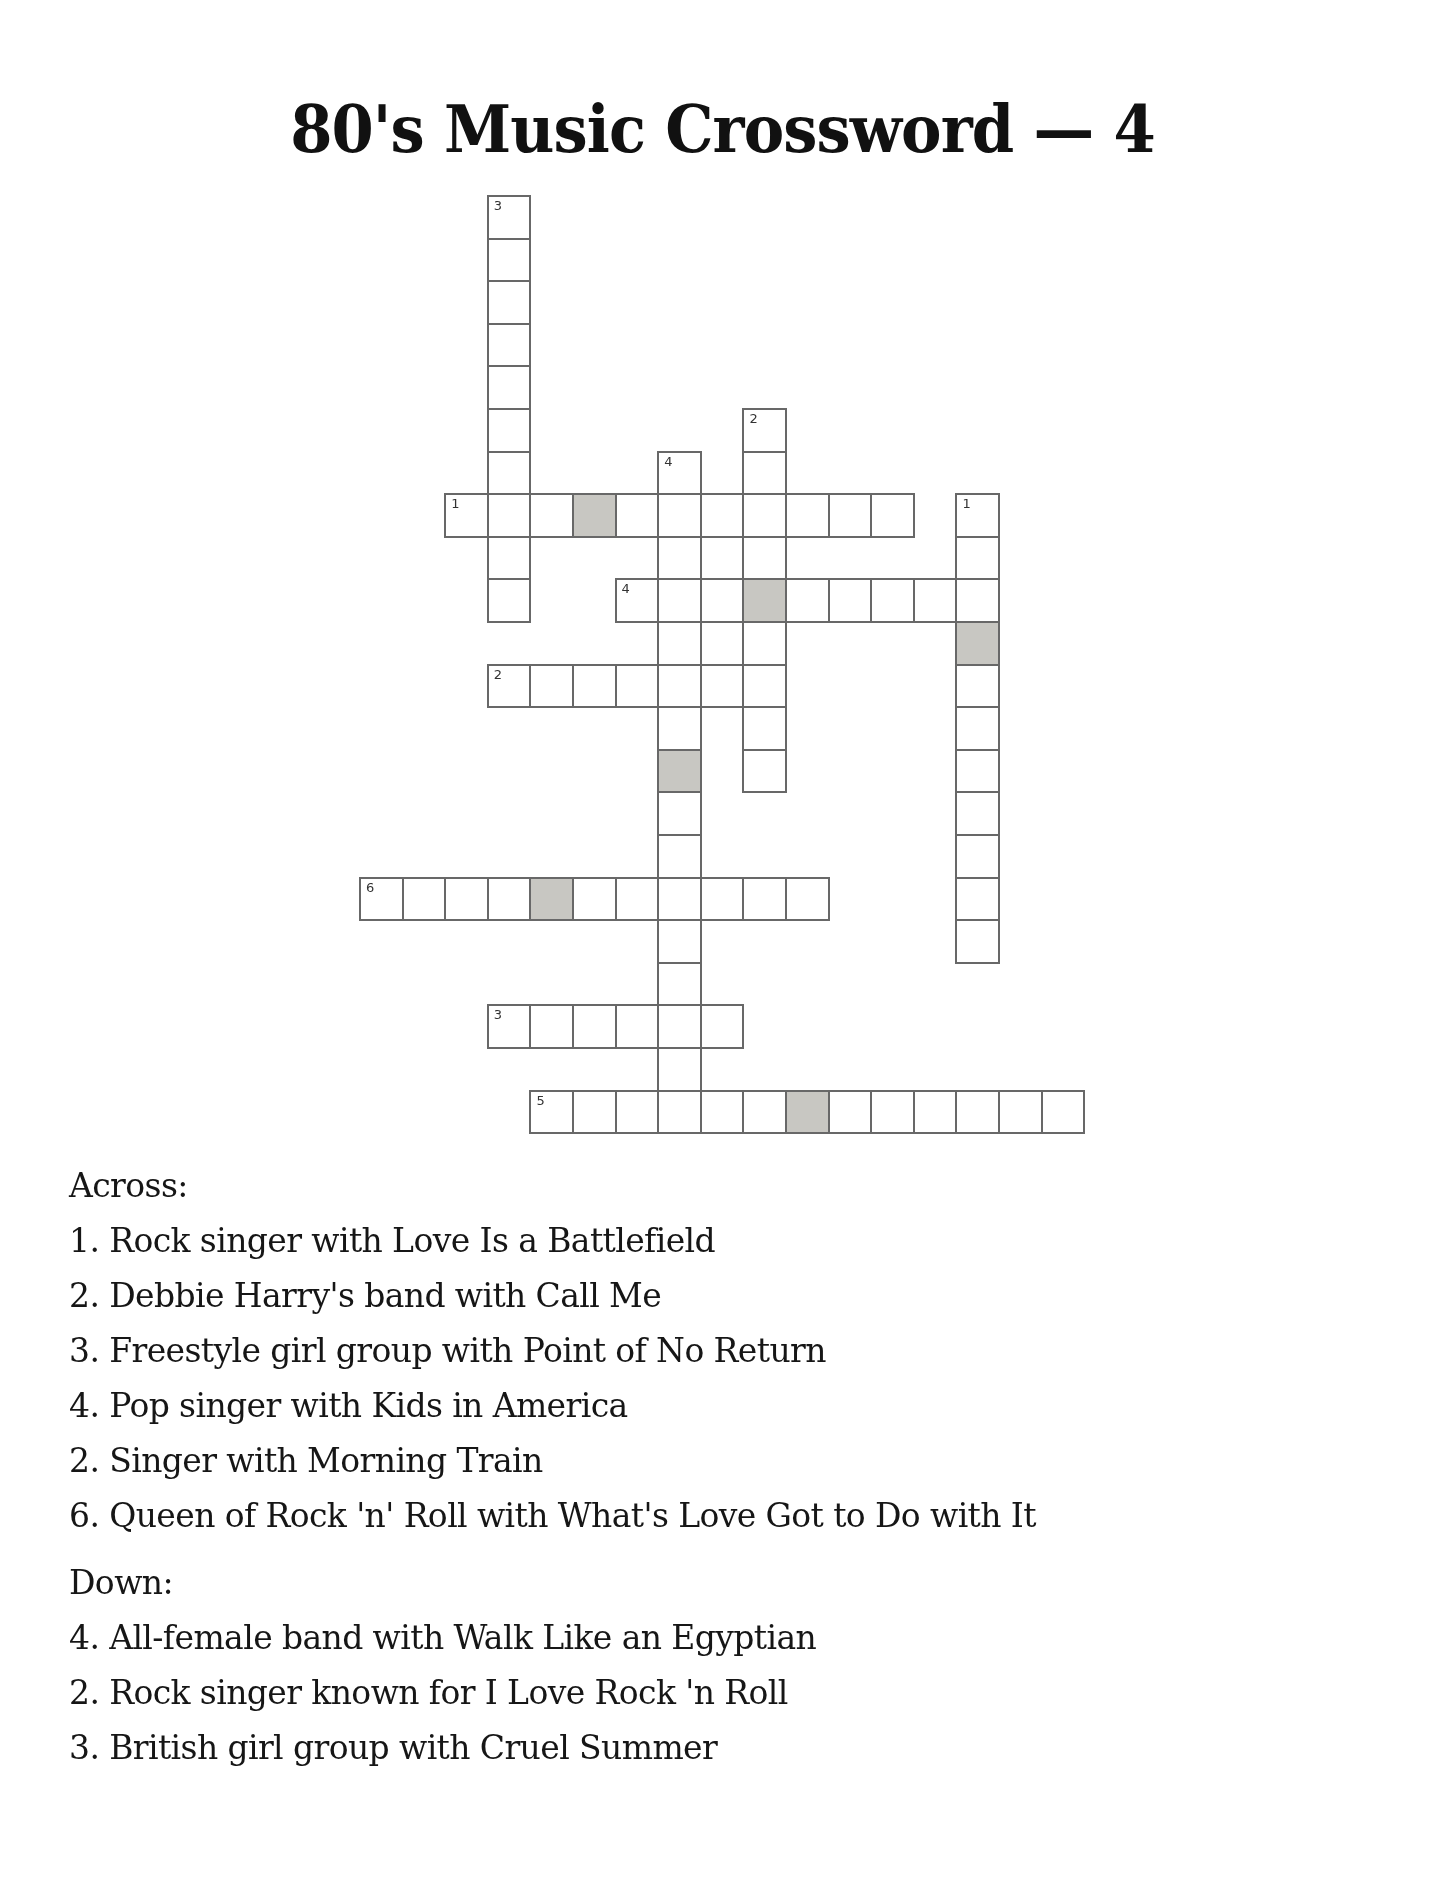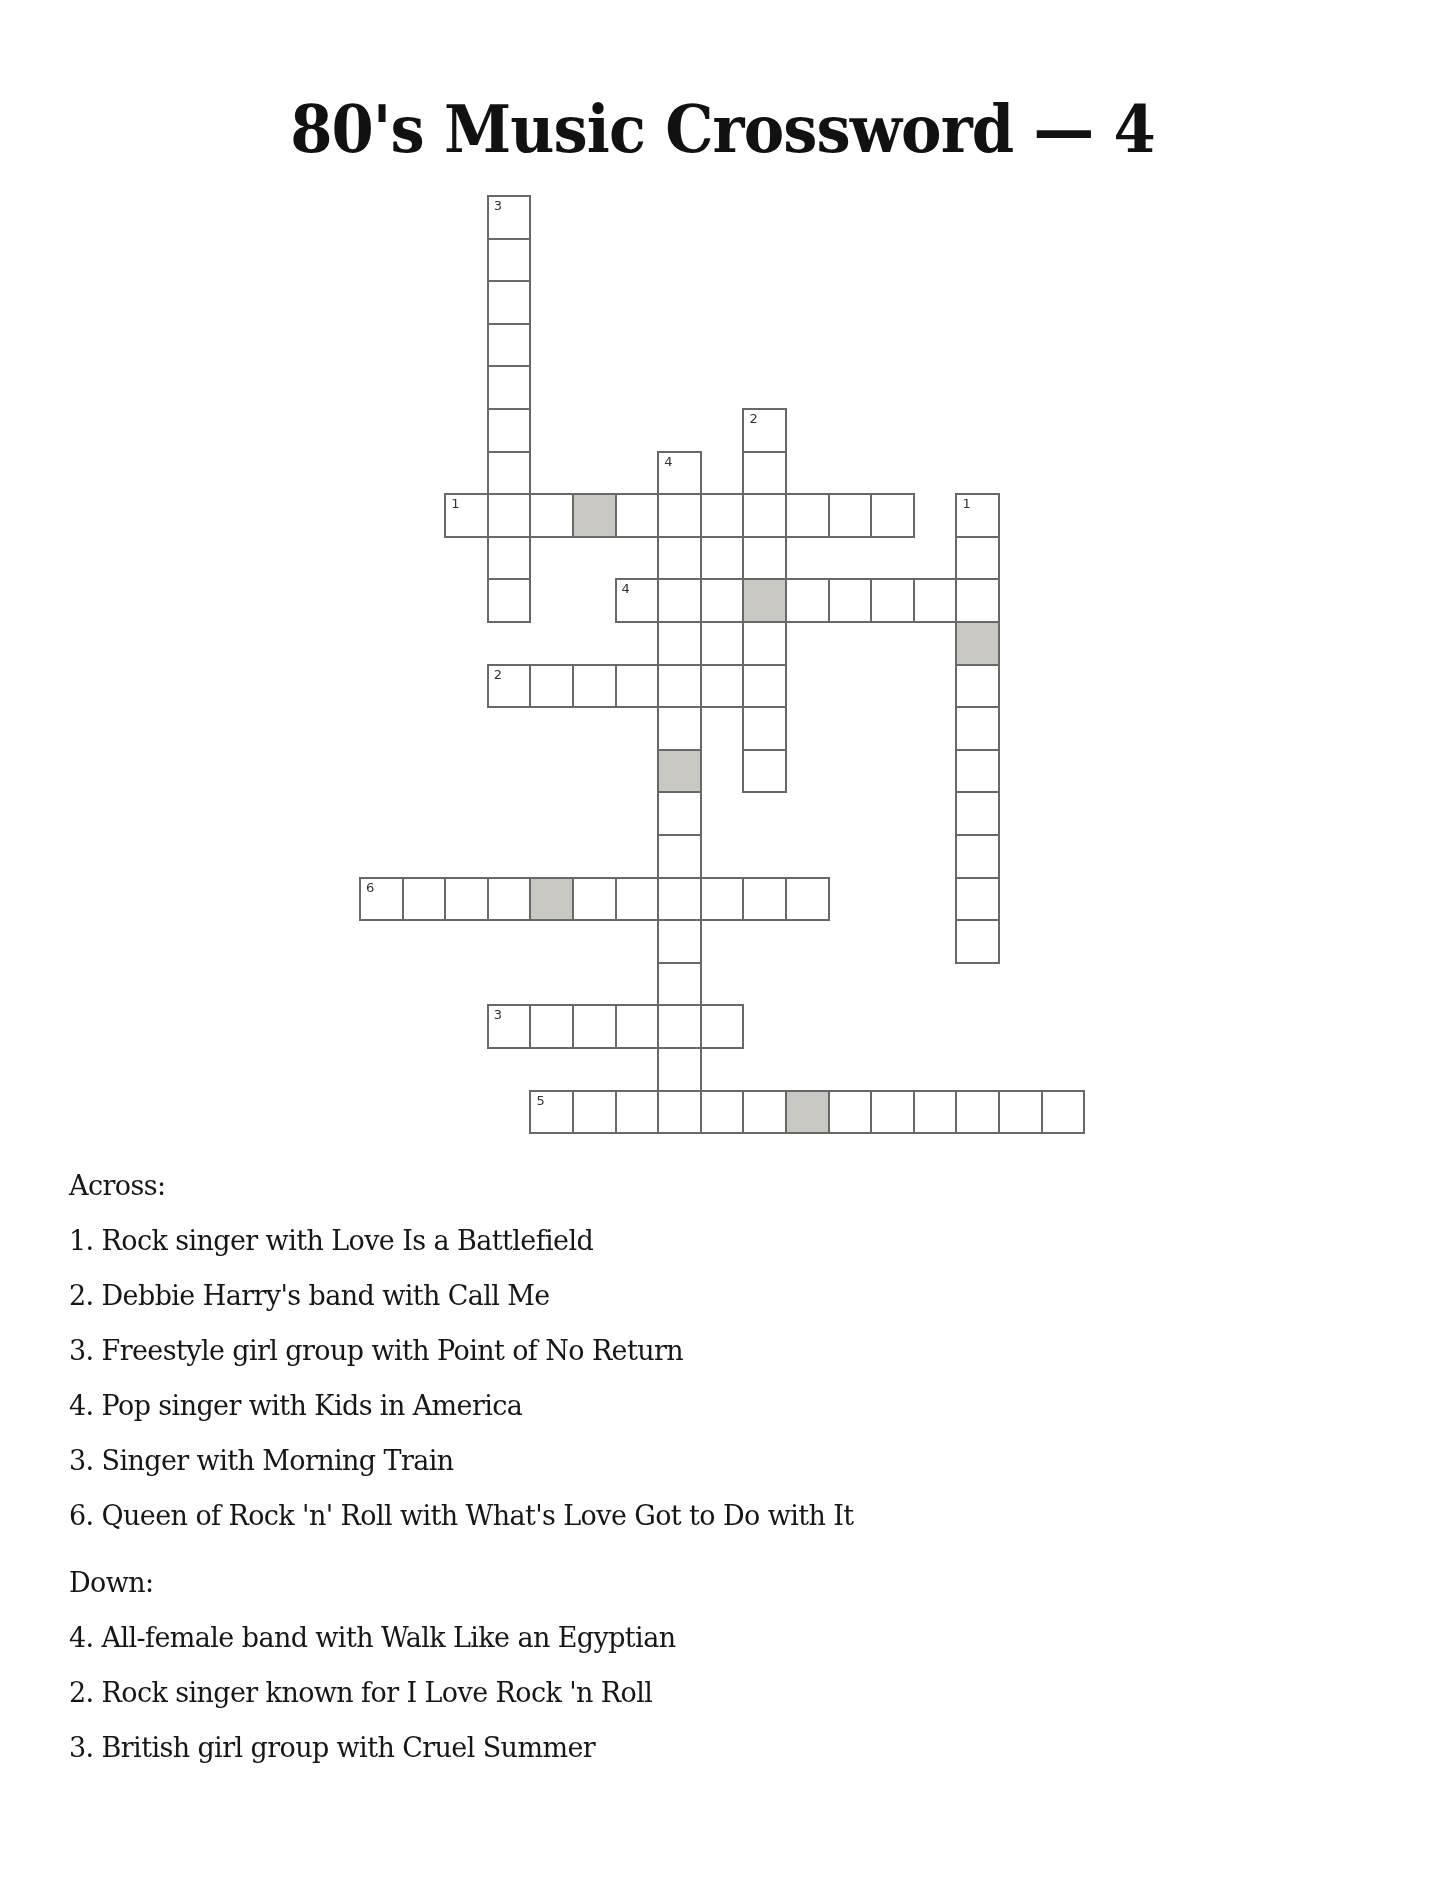--- a/index.html
+++ b/index.html
@@ -17,21 +17,21 @@
     }
     .cell.shaded { background: #c8c7c2; }
     .cell .num {
       position: absolute; left: 5px; top: 2px;
       font-family: "DejaVu Sans", "Liberation Sans", sans-serif;
       font-size: 13px; color: #333; line-height: 1;
     }
     .clues {
       position: absolute; left: 69px; top: 1158px; width: 1300px;
       font-family: "DejaVu Serif", "Liberation Serif", serif;
-      font-size: 27px; color: #161616; line-height: 55px;
+      font-size: 33px; color: #161616; line-height: 55px;
     }
     .clues .heading, .clues .clue { white-space: nowrap; letter-spacing: -0.6px; }
     .clues .section + .section { margin-top: 12px; }
   </style>
 </head>
 <body>
 
 <h1 class="title">80's Music Crossword — 4</h1>
 
 <div class="grid" id="grid">
@@ -151,21 +151,21 @@
     <div class="cell" style="left: 699.8px; top: 621px; width: 44.6px; height: 44.6px;"></div>
   </div>
 
 <div class="clues">
   <div class="section">
     <div class="heading">Across:</div>
     <div class="clue">1. Rock singer with Love Is a Battlefield</div>
     <div class="clue">2. Debbie Harry's band with Call Me</div>
     <div class="clue">3. Freestyle girl group with Point of No Return</div>
     <div class="clue">4. Pop singer with Kids in America</div>
-    <div class="clue">3. Singer with Morning Train</div>
+    <div class="clue">2. Singer with Morning Train</div>
     <div class="clue">6. Queen of Rock 'n' Roll with What's Love Got to Do with It</div>
   </div>
   <div class="section">
     <div class="heading">Down:</div>
     <div class="clue">4. All-female band with Walk Like an Egyptian</div>
     <div class="clue">2. Rock singer known for I Love Rock 'n Roll</div>
     <div class="clue">3. British girl group with Cruel Summer</div>
   </div>
 </div>
 

